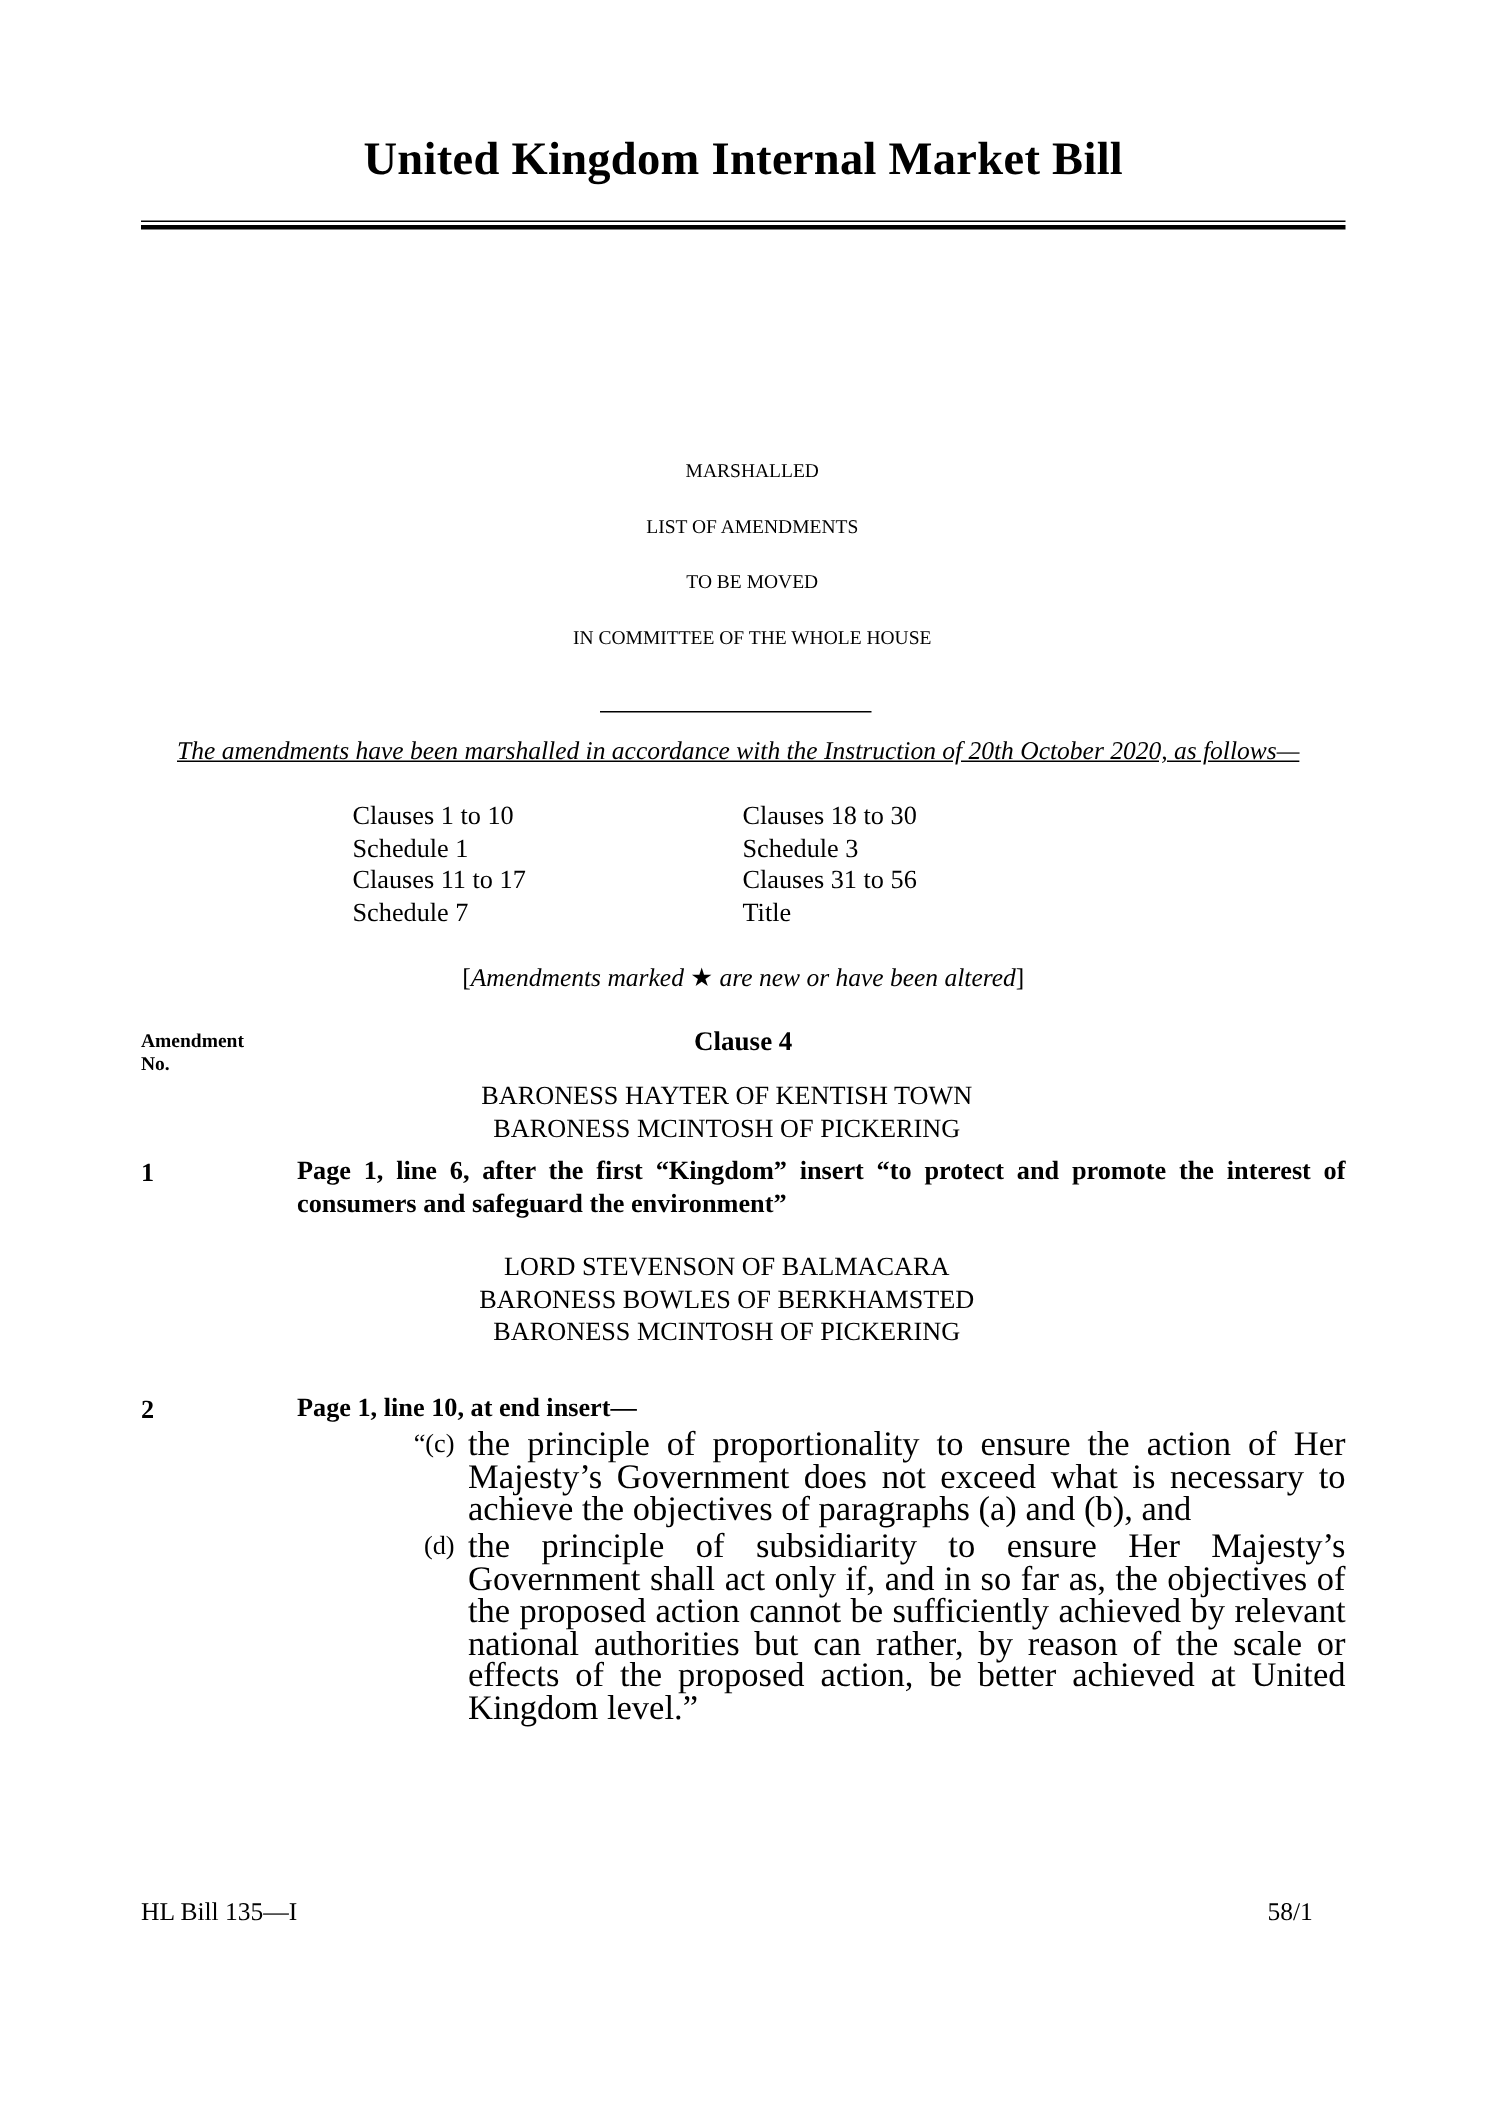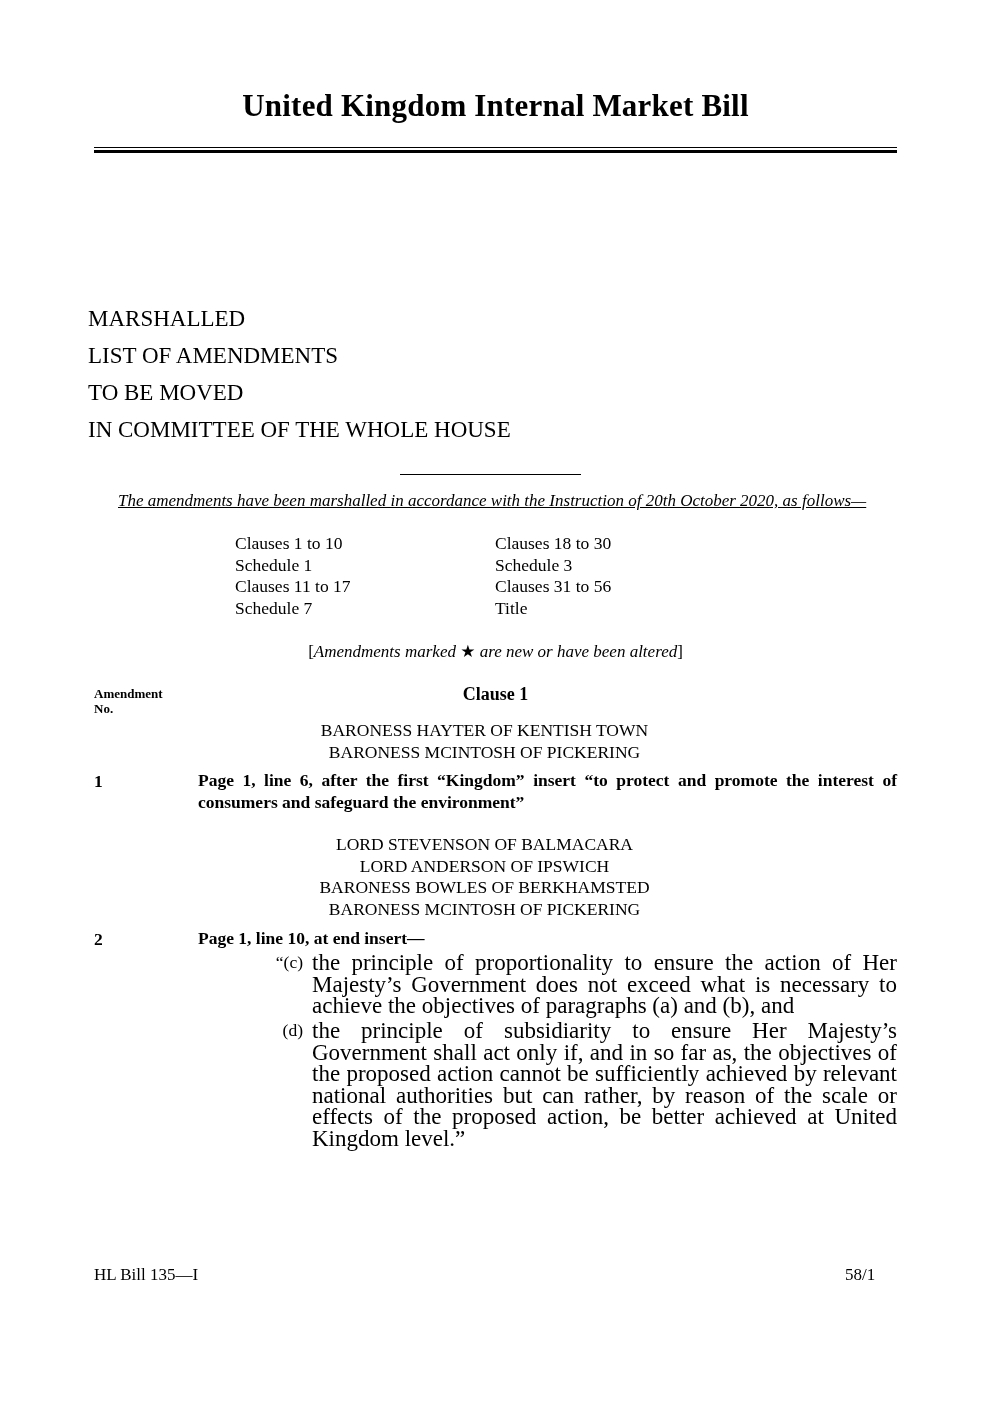--- a/index.html
+++ b/index.html
@@ -8,21 +8,21 @@
       font-family: "Liberation Serif", "DejaVu Serif", serif;
       color: #000; font-size: 17.5px;
     }
     .abs { position: absolute; }
     .title {
       left: 94px; width: 803px; top: 88px; text-align: center;
       font-size: 31px; font-weight: bold; letter-spacing: 0.2px;
     }
     .rule-thin { left: 94px; width: 803px; top: 147px; height: 1px; background: #000; }
     .rule-thick { left: 94px; width: 803px; top: 150px; height: 2.5px; background: #000; }
-    .heading-line { left: 88px; width: 803px; font-size: 23px; }
+    .heading-line { left: 100px; width: 803px; text-align: center; font-size: 13px; }
     .short-rule { left: 400px; width: 181px; top: 474px; height: 1px; background: #000; }
     .intro {
       left: 94px; width: 803px; top: 490px; font-style: italic; text-align: justify;
       text-indent: 24px; line-height: 22px; font-size: 17px; text-decoration: underline;
     }
     .schedule-col { font-size: 17.5px; line-height: 21.5px; }
     .note { left: 94px; width: 803px; top: 641px; text-align: center; font-size: 17px; }
     .note i { font-style: italic; }
     .amend-hdr { left: 94px; top: 686px; font-size: 13px; font-weight: bold; line-height: 15px; }
     .clause-hdr { left: 94px; width: 803px; top: 684px; text-align: center; font-weight: bold; font-size: 18px; }
@@ -61,32 +61,31 @@
   <div>Clauses 31 to 56</div>
   <div>Title</div>
 </div>
 
 <div class="abs note"><span>[</span><i>Amendments marked </i><span>★</span><i> are new or have been altered</i><span>]</span></div>
 
 <div class="abs amend-hdr">
   <div>Amendment</div>
   <div>No.</div>
 </div>
-<div class="abs clause-hdr">Clause 1</div>
+<div class="abs clause-hdr">Clause 4</div>
 
 <div class="abs names" style="top:720px">
   <div>BARONESS HAYTER OF KENTISH TOWN</div>
   <div>BARONESS MCINTOSH OF PICKERING</div>
 </div>
 <div class="abs amend-no" style="top:771px">1</div>
 <div class="abs amend-text" style="top:770px">Page 1, line 6, after the first “Kingdom” insert “to protect and promote the interest of consumers and safeguard the environment”</div>
 
 <div class="abs names" style="top:834px">
   <div>LORD STEVENSON OF BALMACARA</div>
-  <div>LORD ANDERSON OF IPSWICH</div>
   <div>BARONESS BOWLES OF BERKHAMSTED</div>
   <div>BARONESS MCINTOSH OF PICKERING</div>
 </div>
 <div class="abs amend-no" style="top:929px">2</div>
 <div class="abs amend-text" style="top:928px">Page 1, line 10, at end insert—</div>
 
 <div class="abs para-label" style="left:255px; top:952px">“(c)</div>
 <div class="abs para-text" style="top:952px">the principle of proportionality to ensure the action of Her Majesty’s Government does not exceed what is necessary to achieve the objectives of paragraphs (a) and (b), and</div>
 
 <div class="abs para-label" style="left:255px; top:1020px">(d)</div>

